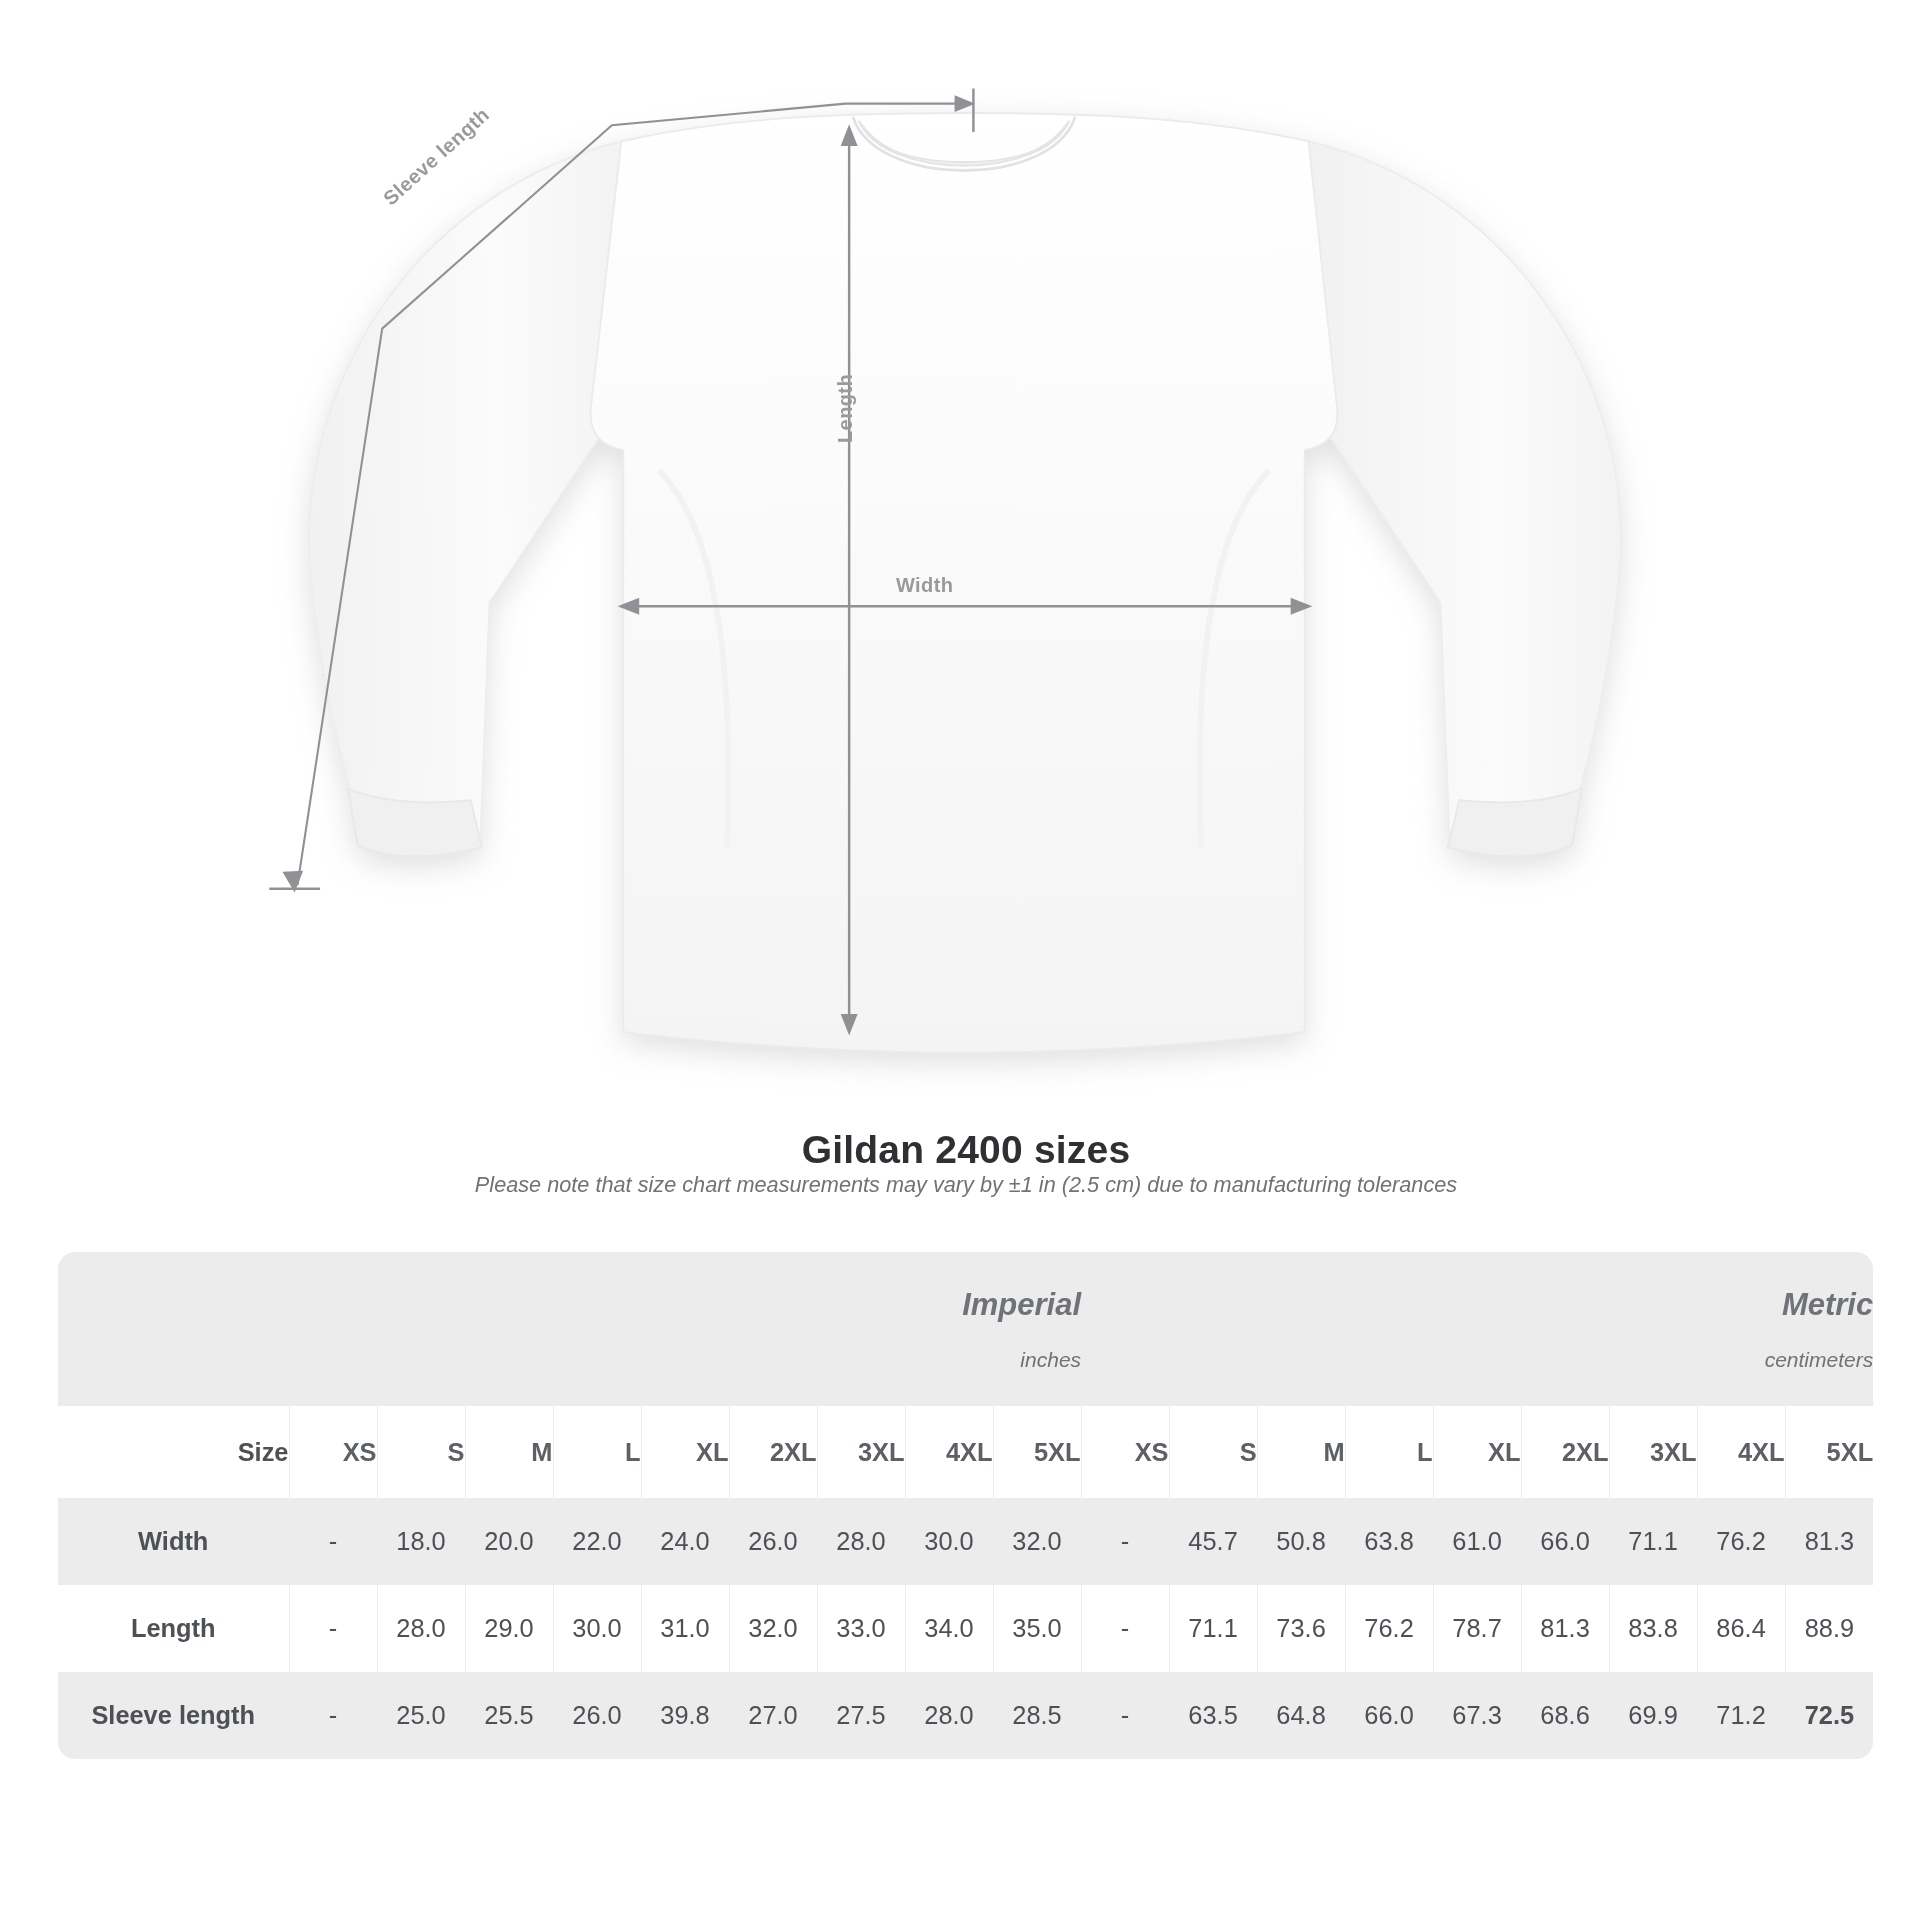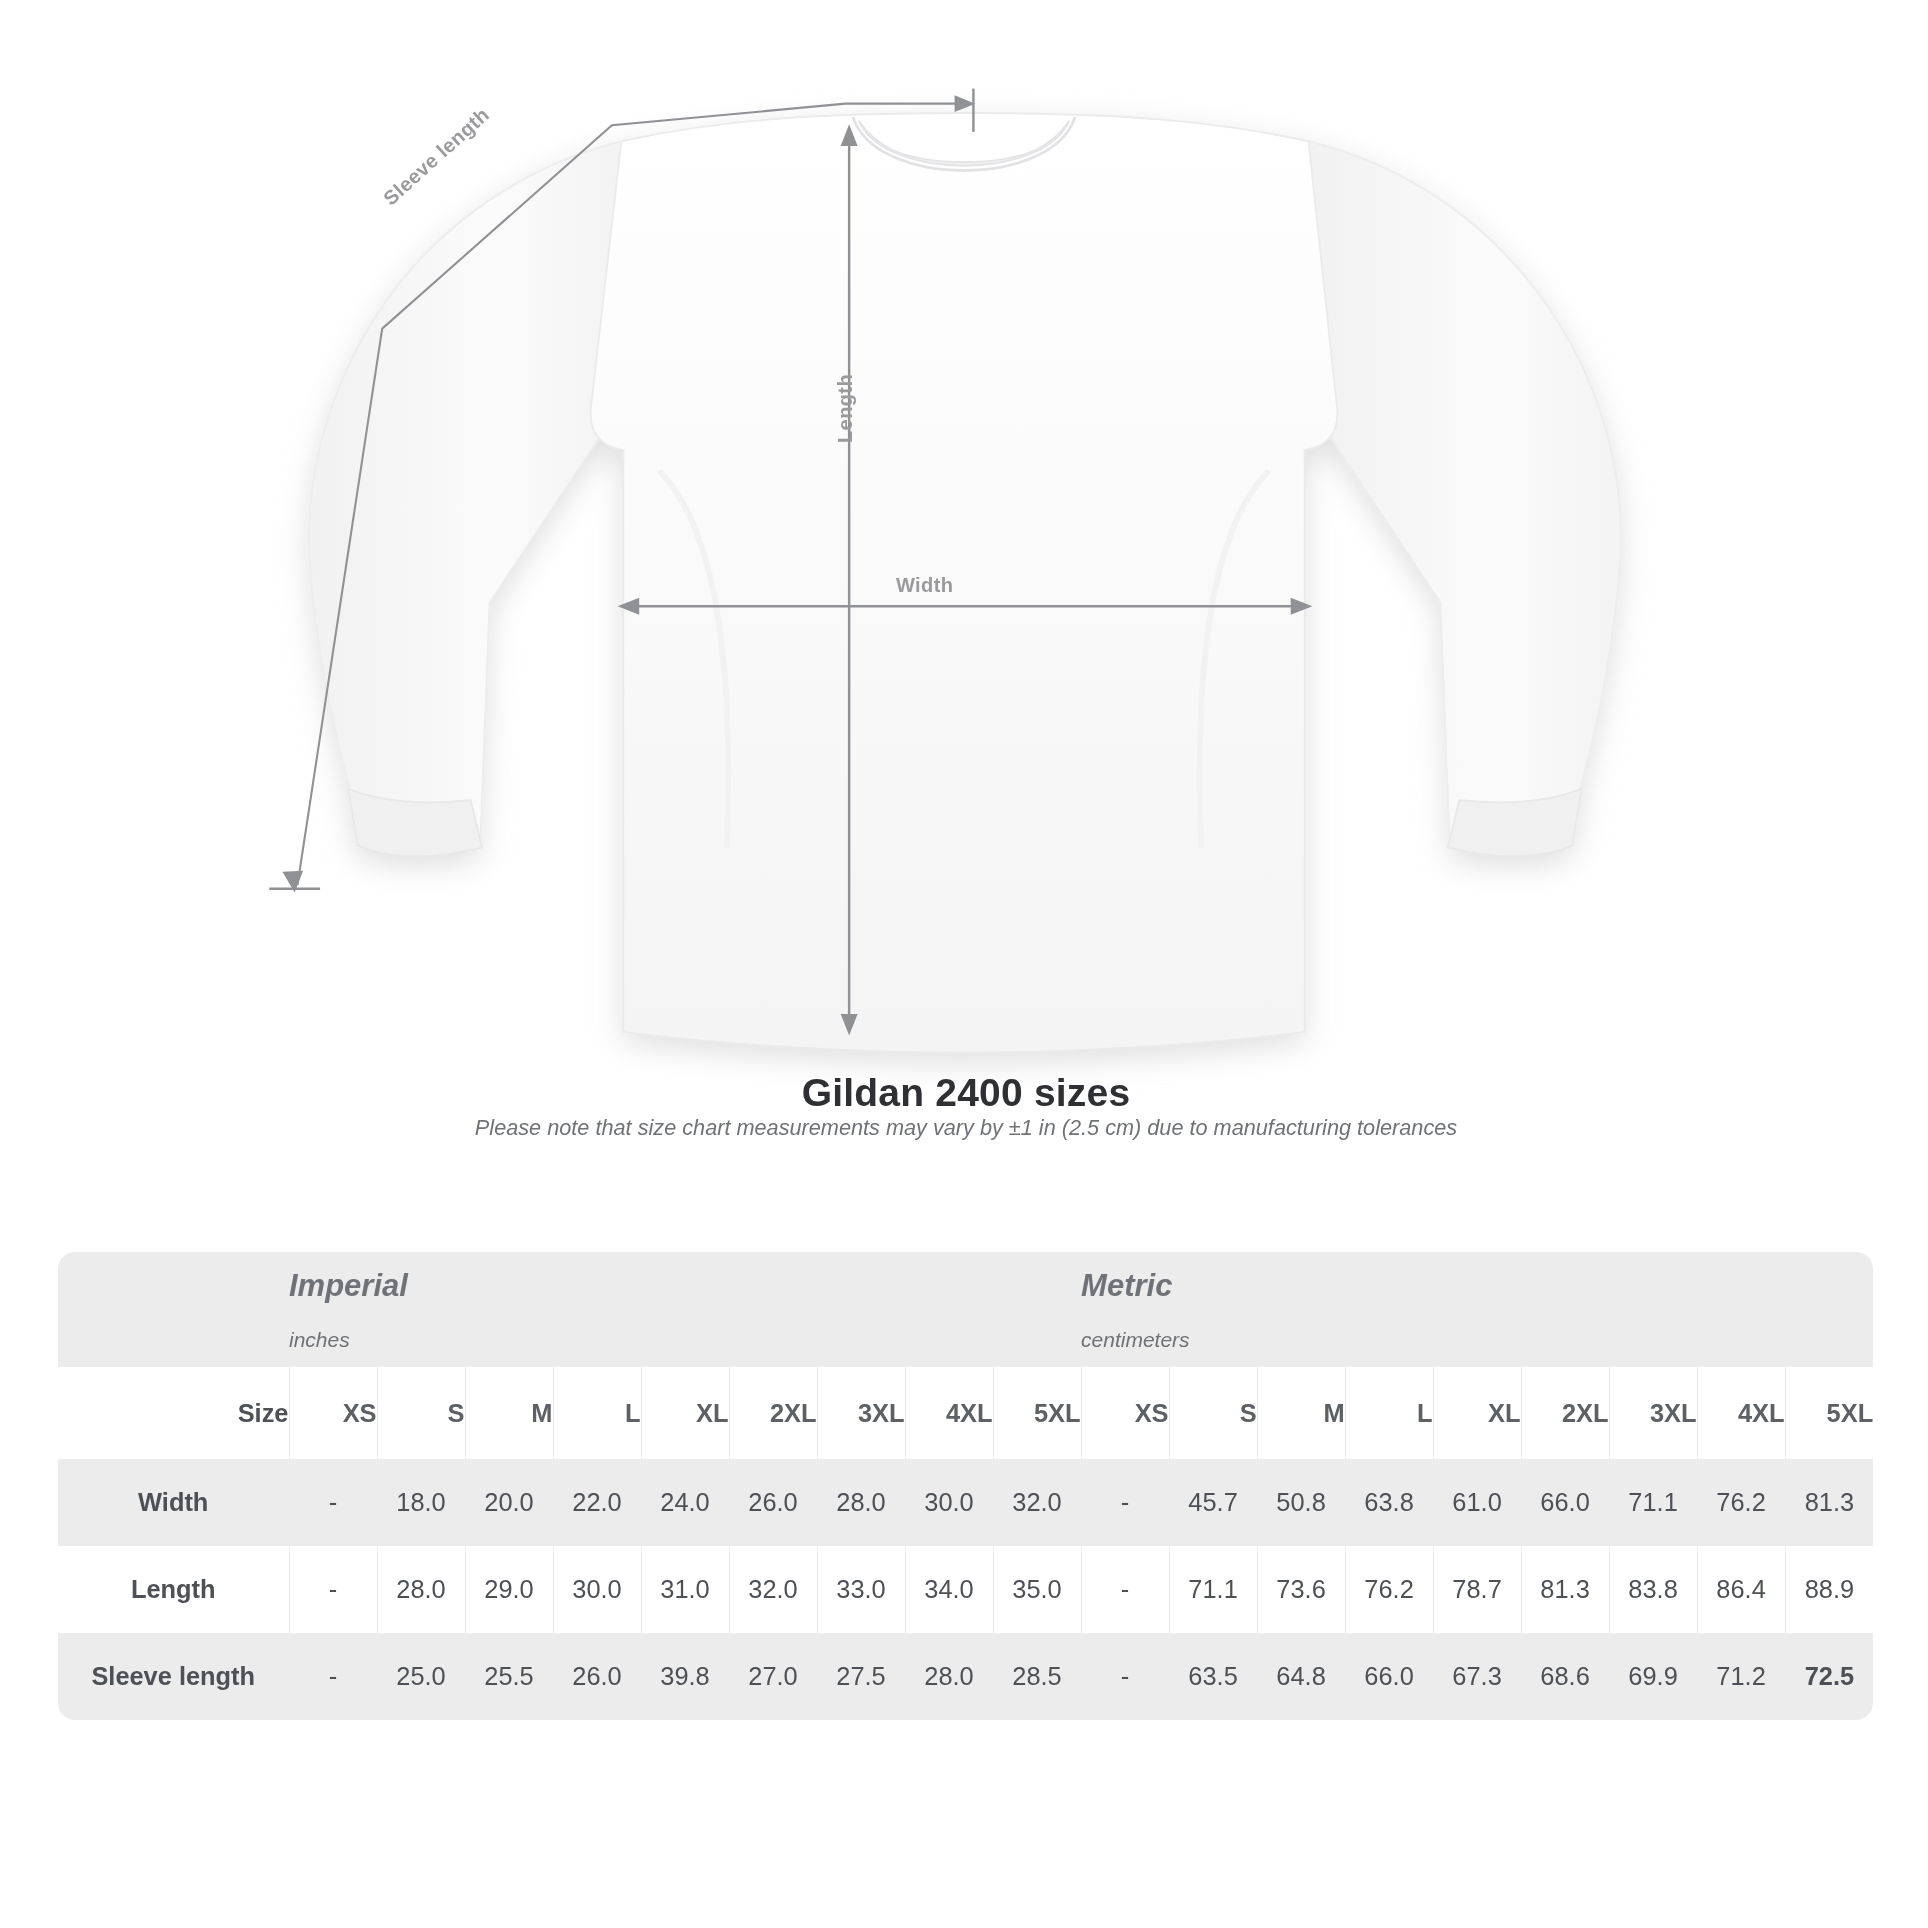--- a/index.html
+++ b/index.html
@@ -53,21 +53,21 @@
     left: 379px;
     top: 193px;
     transform: rotate(-42deg);
     transform-origin: left top;
   }
 
   
   #title-block {
     position: absolute;
     left: 0;
-    top: 1071px;
+    top: 1128px;
     width: 1896px;
     text-align: center;
     padding-left: 36px;
   }
   #chart-title {
     font-size: 39px;
     font-weight: bold;
     color: #2f3033;
     margin: 0;
     letter-spacing: 0.2px;
@@ -90,23 +90,23 @@
     border-collapse: collapse;
     table-layout: fixed;
   }
   table.size-table td, table.size-table th {
     padding: 0;
     margin: 0;
   }
   
   .unit-row td {
     background: #ececec;
-    height: 115px;
+    height: 154px;
     vertical-align: middle;
-    text-align: left;
+    text-align: right;
   }
   .unit-row td.unit-blank-left { background: #ececec; }
   .unit-name {
     font-size: 31px;
     font-weight: bold;
     font-style: italic;
     color: #6f7276;
     line-height: 1.25;
   }
   .unit-sub {

